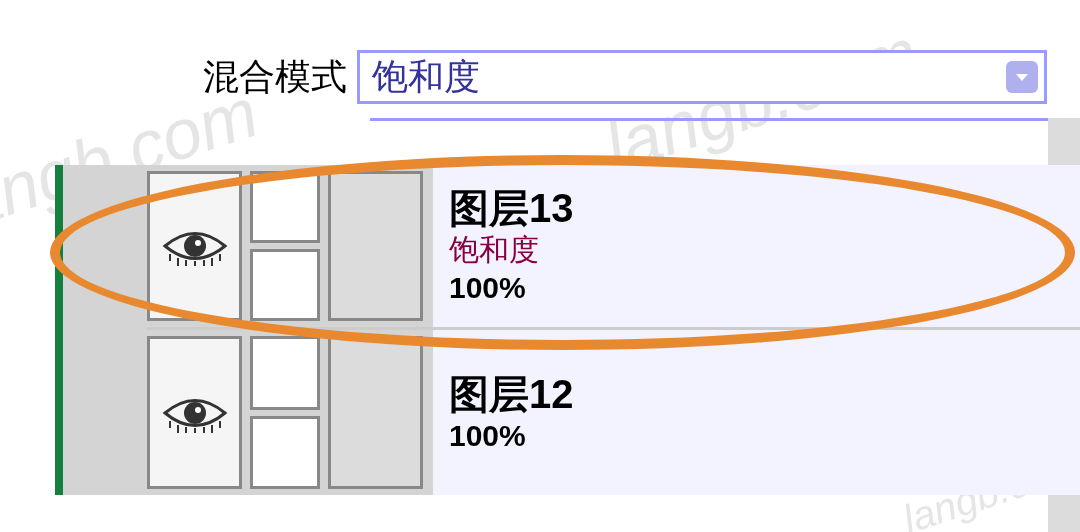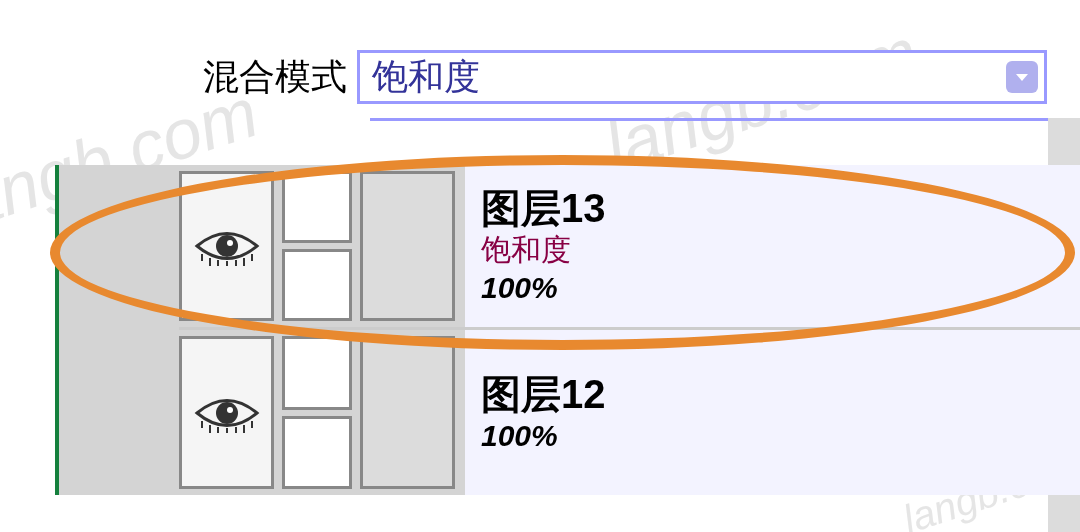--- a/index.html
+++ b/index.html
@@ -62,22 +62,22 @@
       height: 4px;
       border-top: 3px solid #9999ff;
     }
 
     .layers-container {
       position: absolute;
       top: 165px;
       left: 55px;
       width: 1025px;
       background: #d4d4d4;
-      border-left: 4px solid #15803d;
-      padding-left: 120px;
+      border-left: 8px solid #15803d;
+      padding-left: 84px;
     }
 
     .layer-row {
       position: relative;
       display: flex;
       align-items: stretch;
       height: 165px;
       border-bottom: 3px solid #ccc;
     }
     .layer-row:last-child { border-bottom: none; }
@@ -134,21 +134,20 @@
       font-size: 30px;
       line-height: 1.2;
     }
     .blend-saturation { color: #880044; }
     .blend-normal { color: #000; }
     .layer-opacity {
       font-size: 30px;
       color: #000;
       font-weight: bold;
       line-height: 1.2;
-      font-style: italic;
     }
 
     .highlight-ellipse {
       position: absolute;
       top: 155px;
       left: 50px;
       width: 1025px;
       height: 195px;
       border: 10px solid #e8892f;
       border-radius: 50%;

